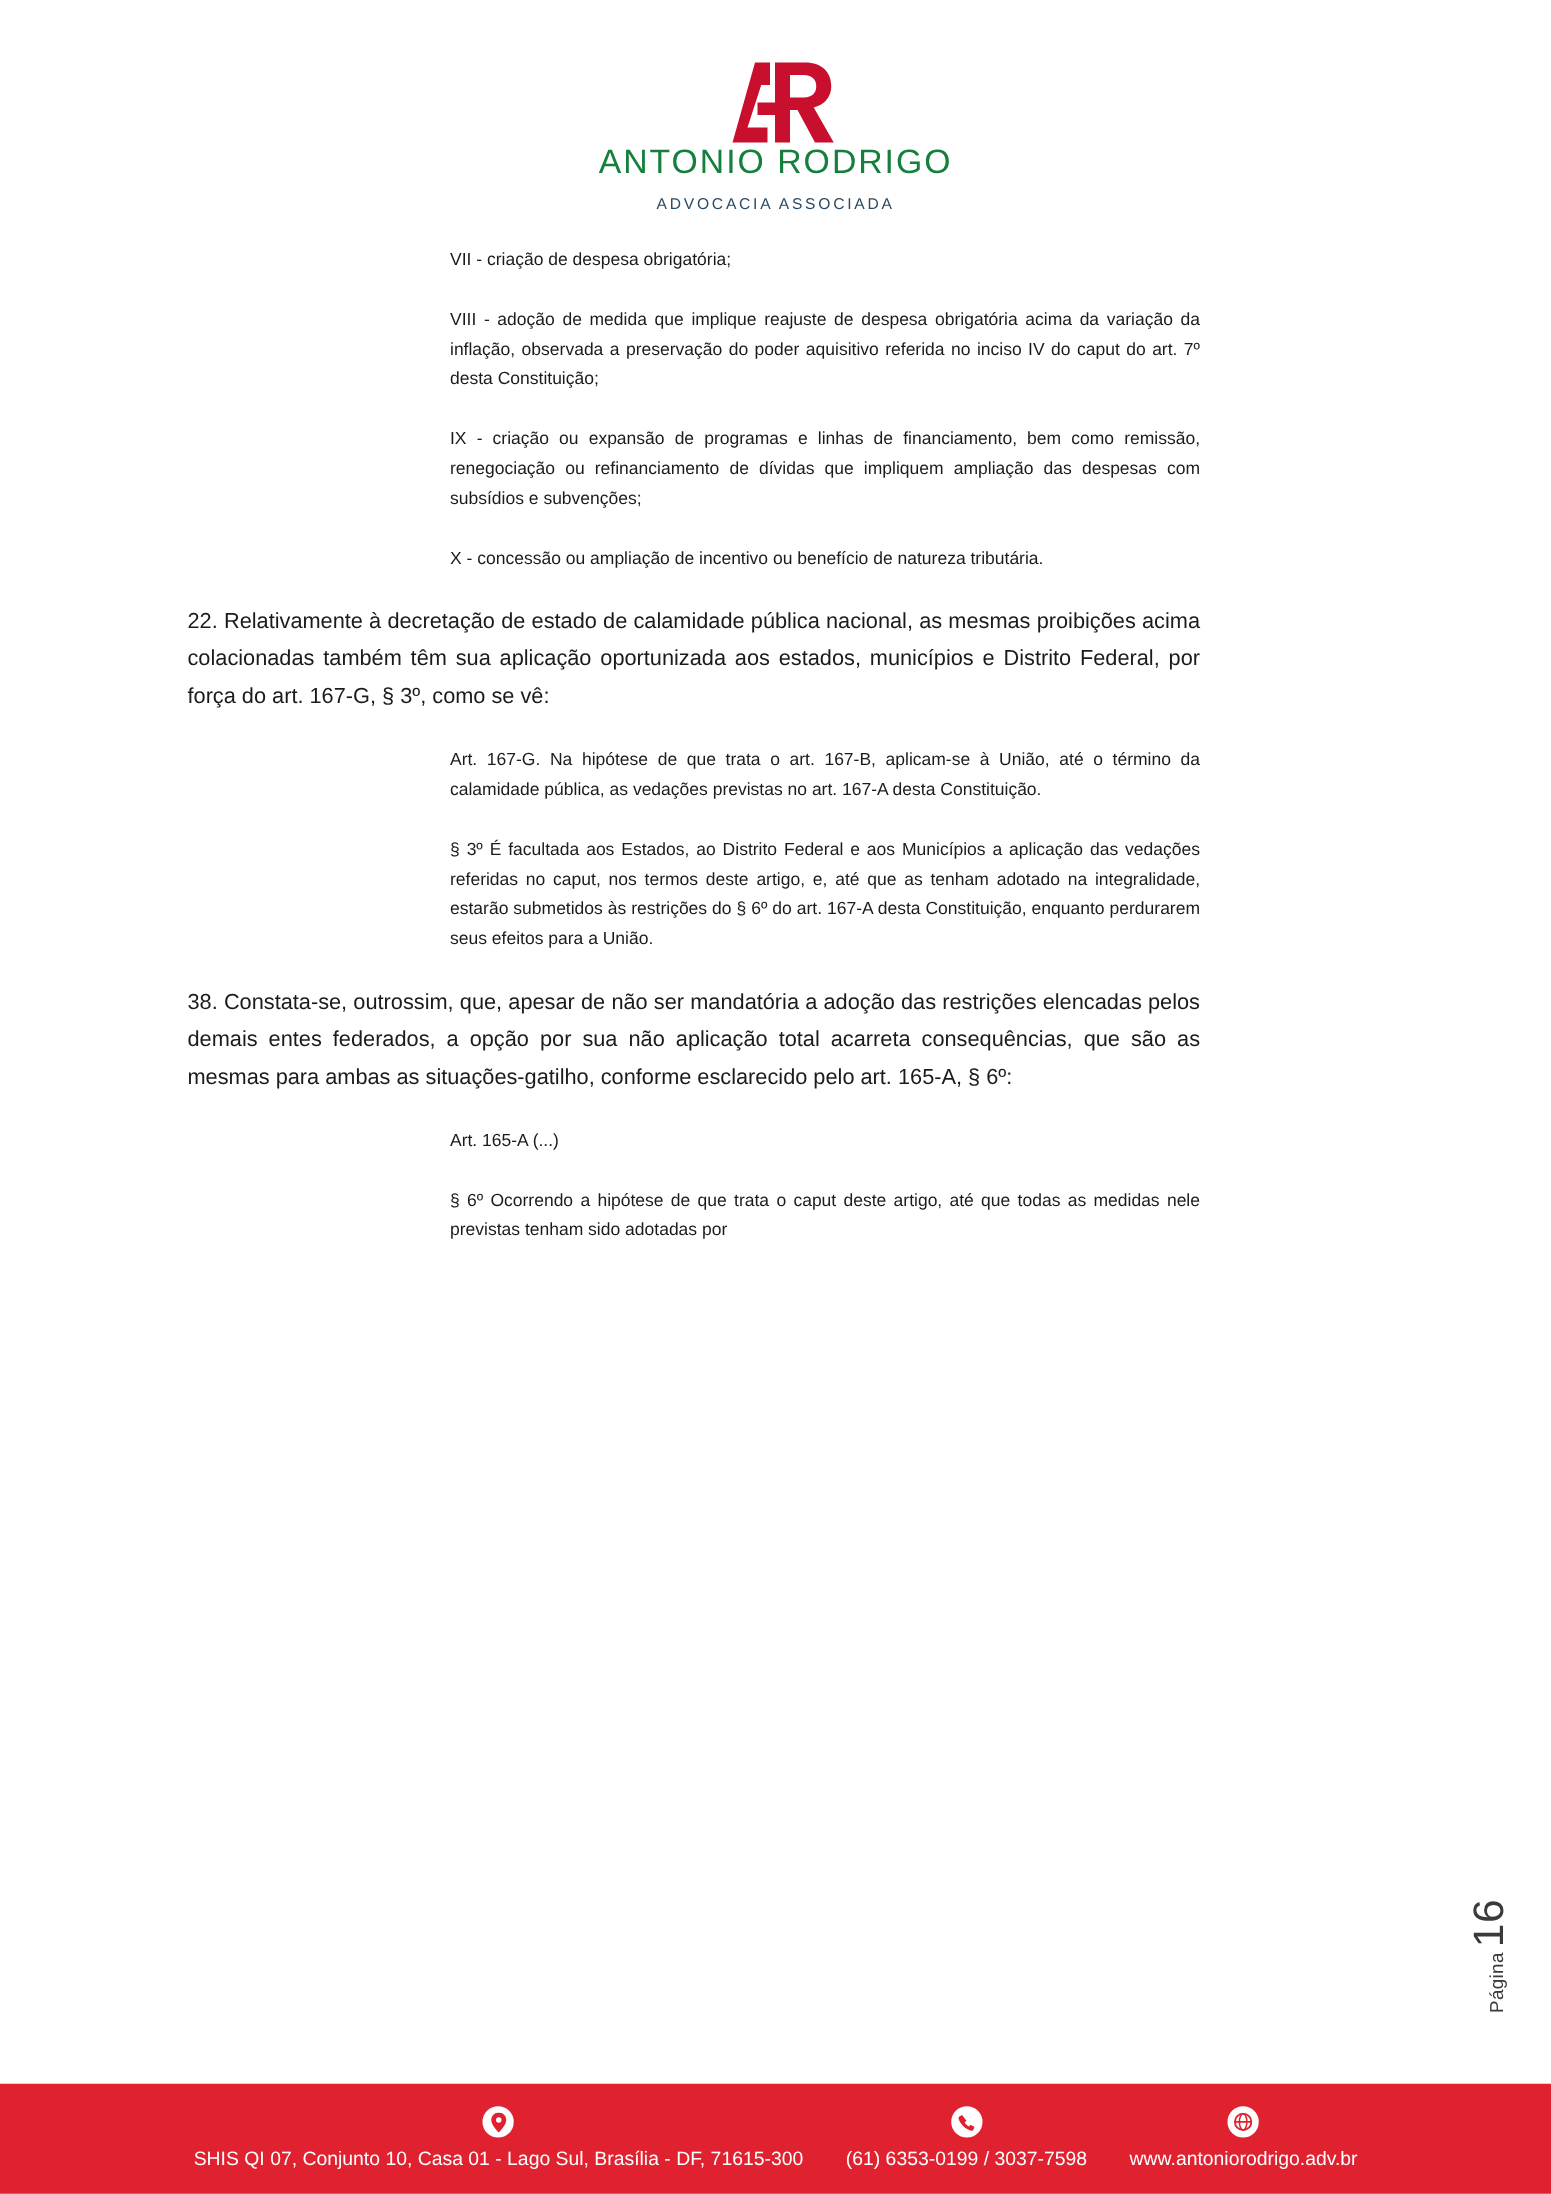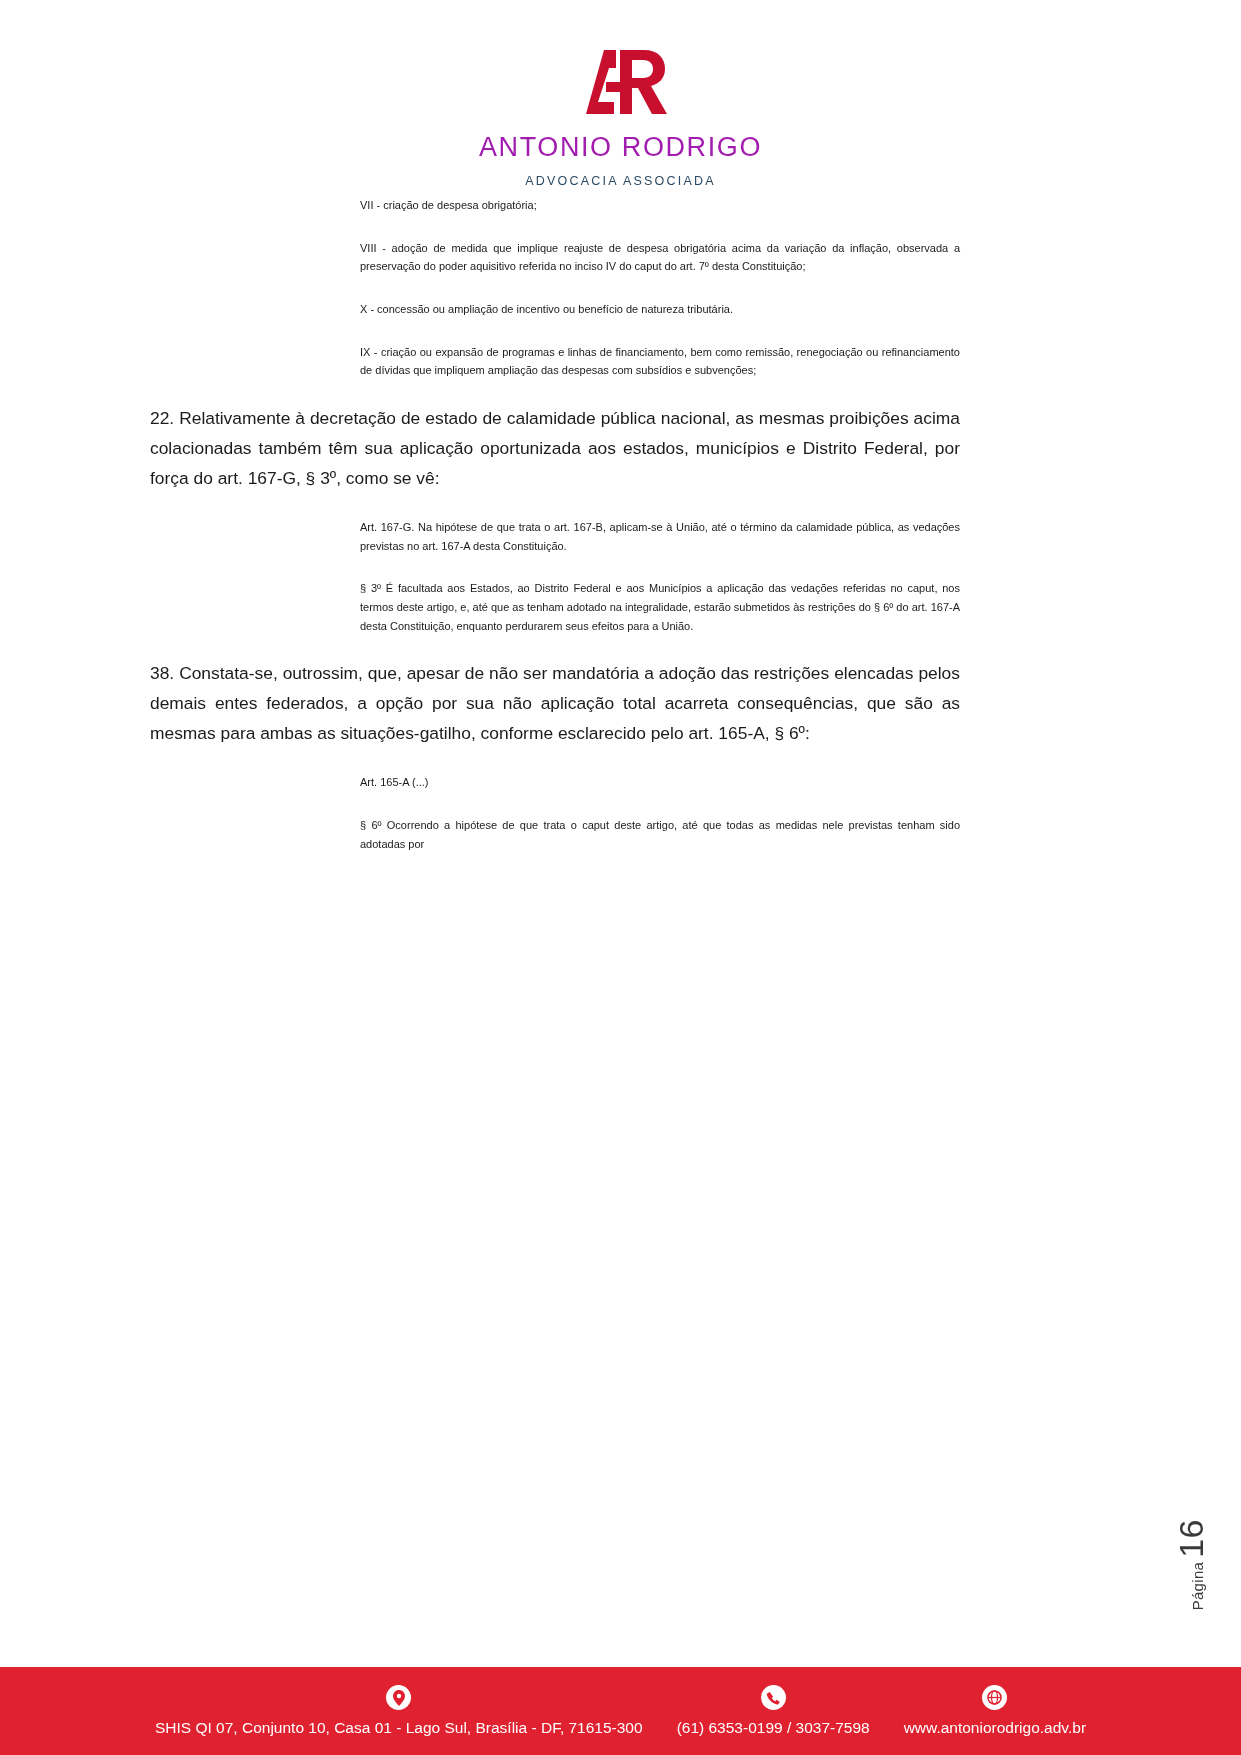--- a/index.html
+++ b/index.html
@@ -36,23 +36,23 @@
     position: relative;
     display: block;
     margin: 0 auto;
     width: 150px;
   }
   .logo-mark svg { display: block; margin: 0 auto; }
   .logo-firm {
     font-family: "Liberation Sans", sans-serif;
     font-size: 27px;
     letter-spacing: 1.6px;
-    color: #a21caf;
+    color: #15803d;
     font-weight: 400;
-    margin-top: 18px;
+    margin-top: 0;
     white-space: nowrap;
   }
   .logo-sub {
     font-family: "Liberation Sans", sans-serif;
     font-size: 12.5px;
     letter-spacing: 2.2px;
     color: #2c4a63;
     margin-top: 11px;
     white-space: nowrap;
   }
@@ -68,21 +68,21 @@
     margin: 0 0 24px 0;
     font-size: 17.4px;
     line-height: 1.72;
     text-align: justify;
     color: #1b1b1b;
   }
   p:last-child { margin-bottom: 0; }
   .quote {
     margin-left: 210px;
     width: 600px;
-    font-size: 11px;
+    font-size: 14px;
     line-height: 1.70;
   }
 
   
   .page-number {
     position: absolute;
     right: 30px;
     bottom: 236px;
     transform: rotate(-90deg);
     transform-origin: right bottom;
@@ -152,22 +152,22 @@
       </svg>
     </div>
     <div class="logo-firm">ANTONIO RODRIGO</div>
     <div class="logo-sub">ADVOCACIA ASSOCIADA</div>
   </div>
 </div>
 
 <div class="page-body">
   <p class="quote">VII - criação de despesa obrigatória;</p>
   <p class="quote">VIII - adoção de medida que implique reajuste de despesa obrigatória acima da variação da inflação, observada a preservação do poder aquisitivo referida no inciso IV do caput do art. 7º desta Constituição;</p>
+  <p class="quote">IX - criação ou expansão de programas e linhas de financiamento, bem como remissão, renegociação ou refinanciamento de dívidas que impliquem ampliação das despesas com subsídios e subvenções;</p>
   <p class="quote">X - concessão ou ampliação de incentivo ou benefício de natureza tributária.</p>
-  <p class="quote">IX - criação ou expansão de programas e linhas de financiamento, bem como remissão, renegociação ou refinanciamento de dívidas que impliquem ampliação das despesas com subsídios e subvenções;</p>
   <p>22.      Relativamente à decretação de estado de calamidade pública nacional, as mesmas proibições acima colacionadas também têm sua aplicação oportunizada aos estados, municípios e Distrito Federal, por força do art. 167-G, § 3º, como se vê:</p>
   <p class="quote">Art. 167-G. Na hipótese de que trata o art. 167-B, aplicam-se à União, até o término da calamidade pública, as vedações previstas no art. 167-A desta Constituição.</p>
   <p class="quote">§ 3º É facultada aos Estados, ao Distrito Federal e aos Municípios a aplicação das vedações referidas no caput, nos termos deste artigo, e, até que as tenham adotado na integralidade, estarão submetidos às restrições do § 6º do art. 167-A desta Constituição, enquanto perdurarem seus efeitos para a União.</p>
   <p>38.      Constata-se, outrossim, que, apesar de não ser mandatória a adoção das restrições elencadas pelos demais entes federados, a opção por sua não aplicação total acarreta consequências, que são as mesmas para ambas as situações-gatilho, conforme esclarecido pelo art. 165-A, § 6º:</p>
   <p class="quote">Art. 165-A (...)</p>
   <p class="quote">§ 6º Ocorrendo a hipótese de que trata o caput deste artigo, até que todas as medidas nele previstas tenham sido adotadas por</p>
 </div>
 
 <div class="page-number">
   <span class="pn-label">Página</span>

